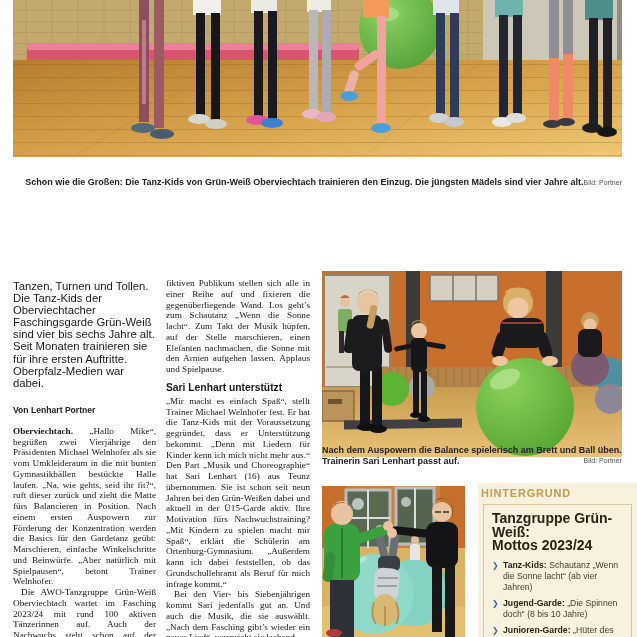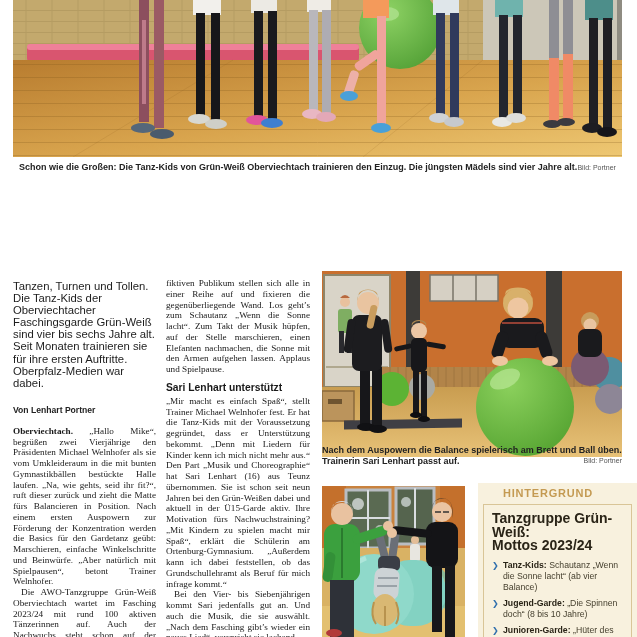--- a/index.html
+++ b/index.html
@@ -2,21 +2,21 @@
 <html lang="de"><head>
 <meta charset="utf-8">
 <style>
   html,body{margin:0;padding:0;background:#ffffff;}
   .page{position:relative;width:637px;height:637px;background:#fff;overflow:hidden;
         font-family:"Liberation Sans","DejaVu Sans",sans-serif;color:#1a1a1a;}
   .photo{position:absolute;overflow:hidden;background:#c8a066;}
   .photo svg{display:block;}
   
   .cap{position:absolute;font-size:9px;font-weight:700;color:#222;line-height:11px;}
-  .cap-row{display:flex;justify-content:center;align-items:flex-start;}
+  .cap-row{display:flex;justify-content:flex-end;align-items:flex-start;margin-top:15px;}
   .credit{font-weight:400;font-size:7px;color:#555;white-space:nowrap;}
   .cap2{padding-right:0;}
   .cap2 .credit{position:absolute;right:0;bottom:1px;}
   
   .headline{position:absolute;left:11px;top:180px;width:618px;margin:0;
             font-size:34px;line-height:42px;font-weight:700;letter-spacing:-1.2px;color:#131313;}
   .headline span{display:block;}
   
   .col{position:absolute;top:278px;height:363px;overflow:hidden;}
   .col1{left:13px;width:143px;}
@@ -25,21 +25,21 @@
   .byline{margin:0 0 11px 0;font-size:8.6px;font-weight:700;color:#222;}
   .body{margin:0;font-family:"Liberation Serif","DejaVu Serif",serif;
         font-size:9.2px;line-height:10.75px;text-align:justify;color:#1a1a1a;
         hyphens:auto;-webkit-hyphens:auto;}
   .indent{text-indent:8px;}
   .lead{font-weight:700;font-family:"Liberation Serif","DejaVu Serif",serif;}
   .subhead{margin:7px 0 3px 0;font-size:10.3px;font-weight:700;color:#191919;}
   
   .hintergrund{position:absolute;left:478px;top:483px;width:159px;height:154px;
                background:#f8f1de;overflow:hidden;}
-  .hg-label{padding:4px 7px 3px 25px;font-size:11px;font-weight:700;letter-spacing:0.8px;color:#c49a52;}
+  .hg-label{padding:4px 7px 3px 3px;font-size:11px;font-weight:700;letter-spacing:0.8px;color:#c49a52;}
   .hg-box{margin:2px 5px 0 5px;border:1px solid #d9c597;padding:7px 7px 6px 8px;}
   .hg-title{margin:0 0 7px 0;font-size:14px;line-height:13.5px;font-weight:700;color:#2a2417;}
   .hg-title span{display:block;}
   .hg-list{list-style:none;margin:0;padding:0;}
   .hg-item{position:relative;padding-left:11px;margin-bottom:5px;
            font-size:8.7px;line-height:11px;color:#46402f;}
   .chev{position:absolute;left:0;top:0;font-size:8px;font-weight:700;color:#2f6fad;}
   .hg-item b{color:#2a2417;}
 </style>
 </head>
@@ -331,21 +331,21 @@
   <aside class="hintergrund">
     <div class="hg-label">HINTERGRUND</div>
     <div class="hg-box">
       <h4 class="hg-title">
         <span>Tanzgruppe Grün-Weiß:</span>
         <span>Mottos 2023/24</span>
       </h4>
       <ul class="hg-list">
         <li class="hg-item">
           <span class="chev">❯</span><b>Tanz-Kids:</b>
-          <span>Schautanz „Wenn die Sonne lacht“ (ab vier Balance)</span>
+          <span>Schautanz „Wenn die Sonne lacht“ (ab vier Jahren)</span>
         </li>
         <li class="hg-item">
           <span class="chev">❯</span><b>Jugend-Garde:</b>
           <span>„Die Spinnen doch“ (8 bis 10 Jahre)</span>
         </li>
         <li class="hg-item">
           <span class="chev">❯</span><b>Junioren-Garde:</b>
           <span>„Hüter des Lichtes“ (11 bis 14 Jahre)</span>
         </li>
 

